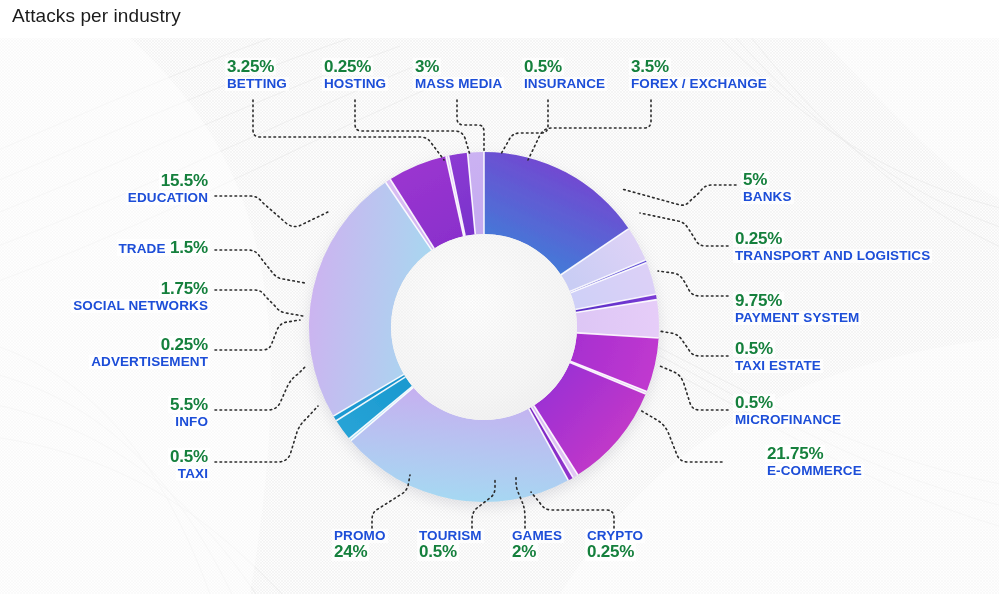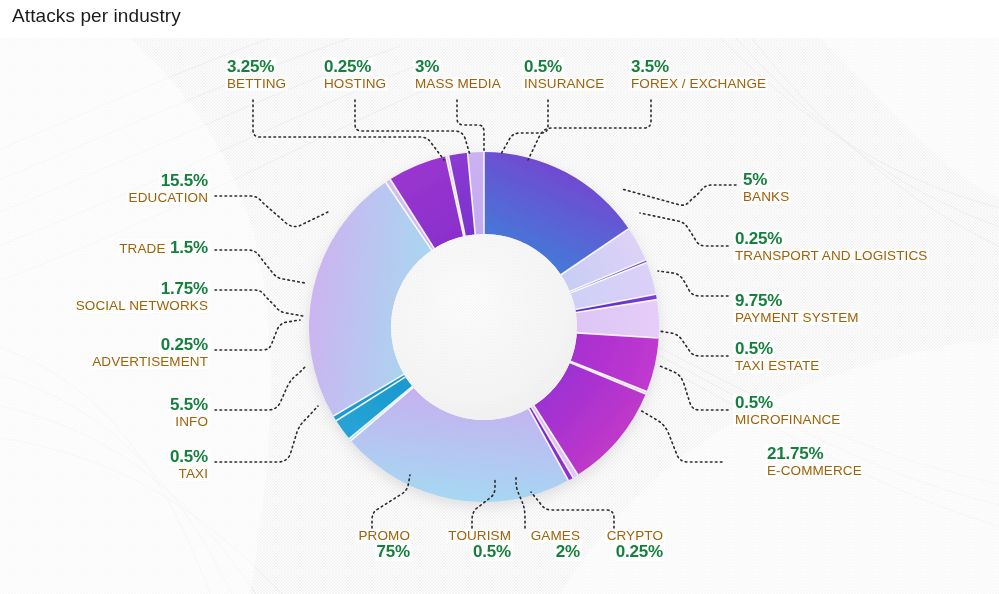--- a/index.html
+++ b/index.html
@@ -49,32 +49,32 @@
     z-index: 30;
     color: #111111;
     white-space: nowrap;
     line-height: 1.02;
   }
   .lbl .pct {
     font-size: 17px; font-weight: bold; color: #15803d;
     letter-spacing: -.2px;
   }
   .lbl .nm {
-    font-size: 13.5px; font-weight: 400; color: #a16207;
+    font-size: 13.5px; font-weight: 700; color: #1d4ed8;
     letter-spacing: .1px;
   }
   .lbl .bgpad {
     background: rgba(255,255,255,0.72);
     display: inline-block;
     padding: 0 2px;
   }
   .lbl.right { text-align: left; }
   .lbl.left  { text-align: right; }
   .lbl.top   { text-align: left; }
-  .lbl.bottom{ text-align: right; }
+  .lbl.bottom{ text-align: left; }
   .row2 { display:block; }
   
   .lbl.inline .nm, .lbl.inline .pct { display: inline; text-align: right; }
 </style>
 </head>
 <body>
 
 <div id="page">
 
   <div id="bg-texture">
@@ -455,21 +455,21 @@
     <span class="row2"><span class="pct bgpad">5.5%</span></span>
     <span class="row2"><span class="nm bgpad">INFO</span></span>
   </div>
   <div class="lbl left" style="right:789px; top:448px;">
     <span class="row2"><span class="pct bgpad">0.5%</span></span>
     <span class="row2"><span class="nm bgpad">TAXI</span></span>
   </div>
 
   <div class="lbl bottom" style="left:332px; top:527px; width:80px;">
     <span class="row2"><span class="nm bgpad">PROMO</span></span>
-    <span class="row2"><span class="pct bgpad">75%</span></span>
+    <span class="row2"><span class="pct bgpad">24%</span></span>
   </div>
   <div class="lbl bottom" style="left:417px; top:527px; width:96px;">
     <span class="row2"><span class="nm bgpad">TOURISM</span></span>
     <span class="row2"><span class="pct bgpad">0.5%</span></span>
   </div>
   <div class="lbl bottom" style="left:510px; top:527px; width:72px;">
     <span class="row2"><span class="nm bgpad">GAMES</span></span>
     <span class="row2"><span class="pct bgpad">2%</span></span>
   </div>
   <div class="lbl bottom" style="left:585px; top:527px; width:80px;">

